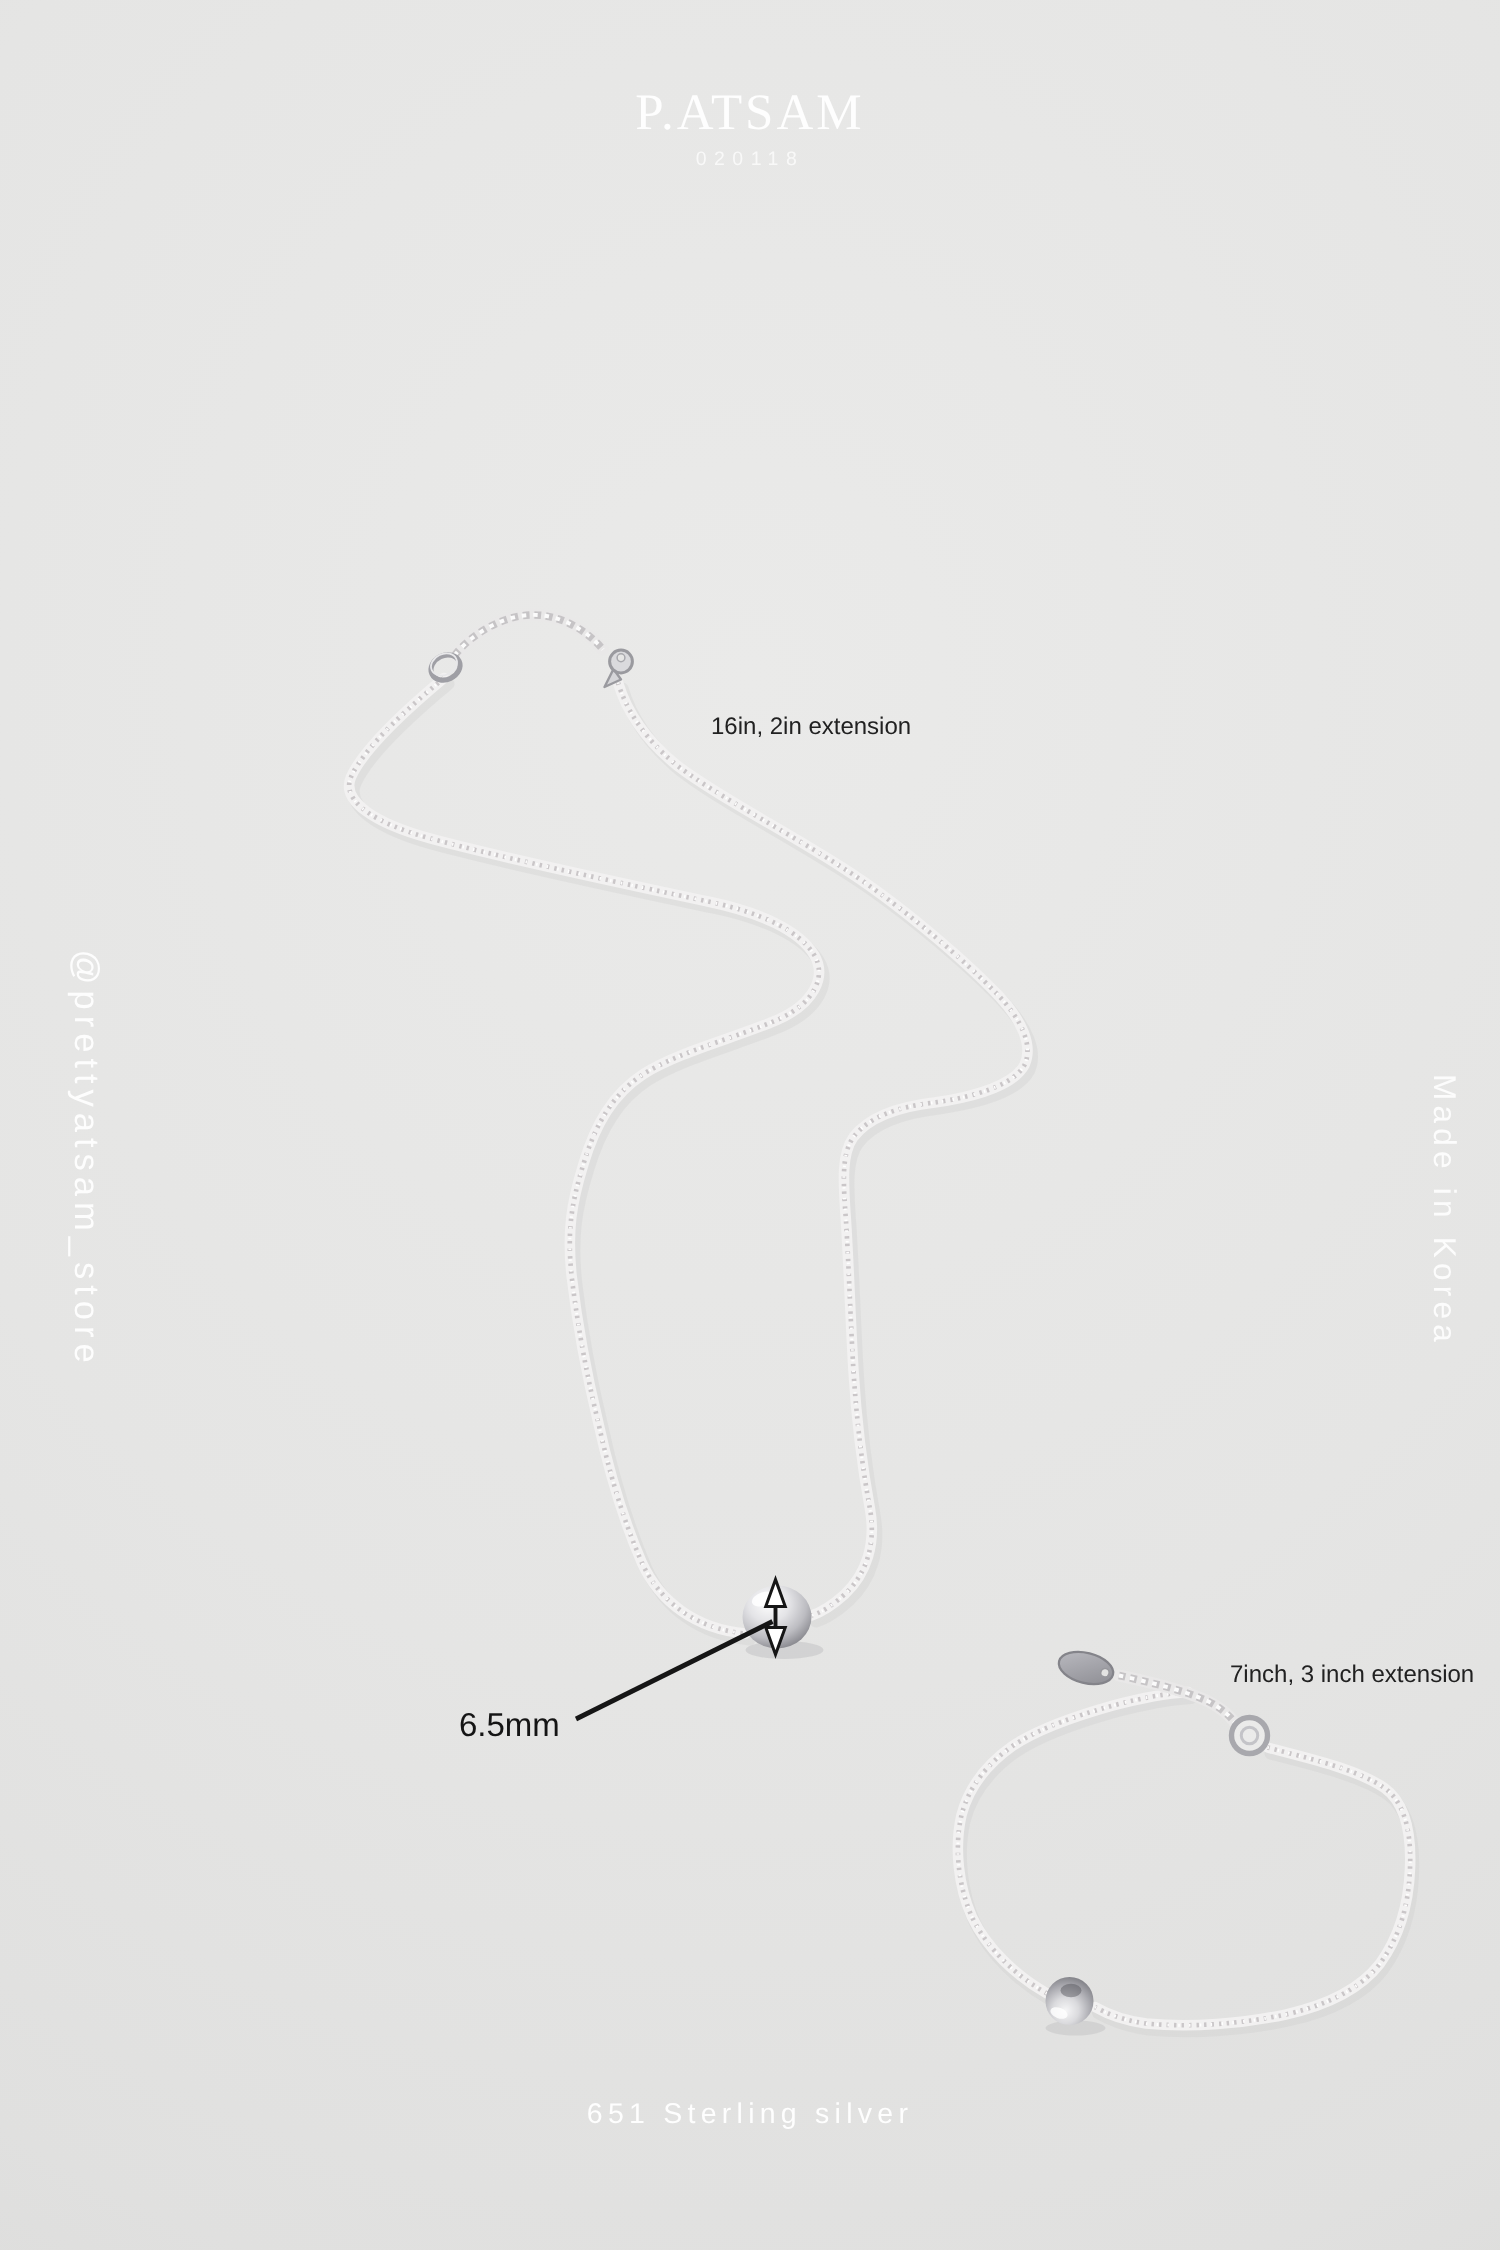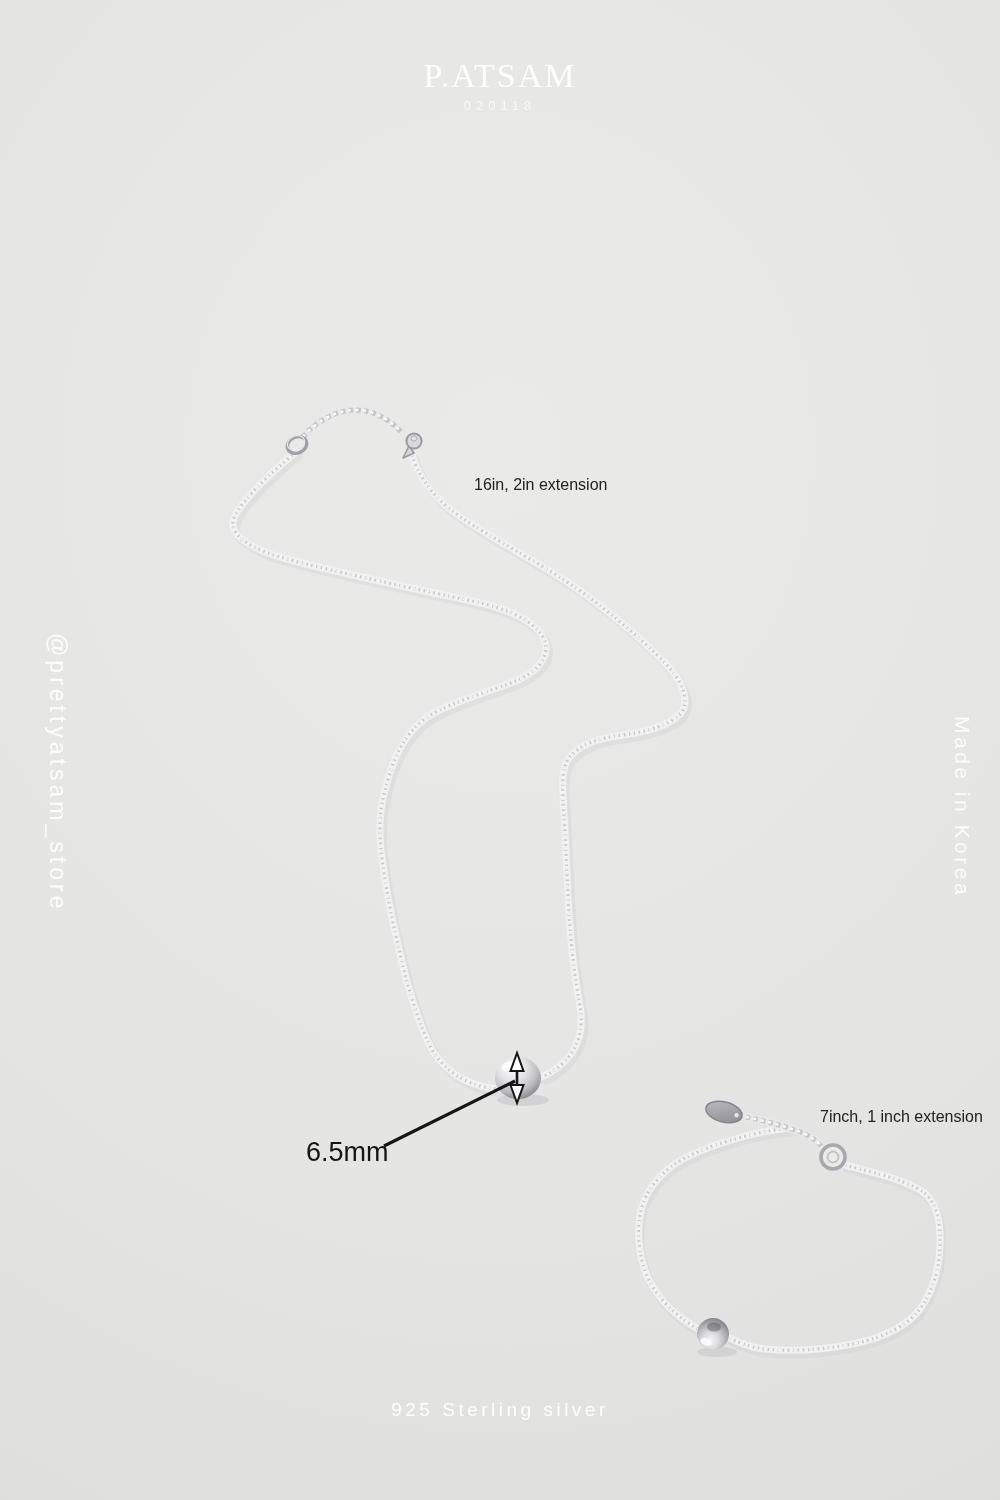--- a/index.html
+++ b/index.html
@@ -20,21 +20,21 @@
     top:56px;left:0;width:100%;text-align:center;
     font-family:"Liberation Serif","DejaVu Serif",serif;
     font-size:34px;letter-spacing:2px;color:rgba(255,255,255,.93);
   }
   .brand-code{
     top:99px;left:0;width:100%;text-align:center;
     font-size:13px;letter-spacing:5px;color:rgba(255,255,255,.72);
   }
   .necklace-label{top:476px;left:474px;font-size:16px;color:#212121;}
   .bracelet-label{top:1108px;left:820px;font-size:16px;color:#212121;}
-  .bead-label{top:1137px;left:306px;font-size:27px;color:#151515;}
+  .bead-label{top:1137px;left:306px;font-size:22px;color:#151515;}
   .wm-left{
     top:633px;left:71px;
     transform:rotate(90deg);transform-origin:0 0;
     font-size:23px;letter-spacing:4px;color:rgba(255,255,255,.92);
   }
   .wm-right{
     top:716px;left:974px;
     transform:rotate(90deg);transform-origin:0 0;
     font-size:21px;letter-spacing:3.5px;color:rgba(255,255,255,.88);
   }
@@ -176,16 +176,16 @@
   </svg>
 
   <div class="txt brand-logo">P.ATSAM</div>
   <div class="txt brand-code">020118</div>
 
   <div class="txt wm-left">@prettyatsam_store</div>
   <div class="txt wm-right">Made in Korea</div>
 
   <div class="txt necklace-label">16in, 2in extension</div>
   <div class="txt bead-label">6.5mm</div>
-  <div class="txt bracelet-label">7inch, 1 inch extension</div>
+  <div class="txt bracelet-label">7inch, 3 inch extension</div>
 
-  <div class="txt material-label">925 Sterling silver</div>
+  <div class="txt material-label">651 Sterling silver</div>
 </div>
 
 </body></html>

